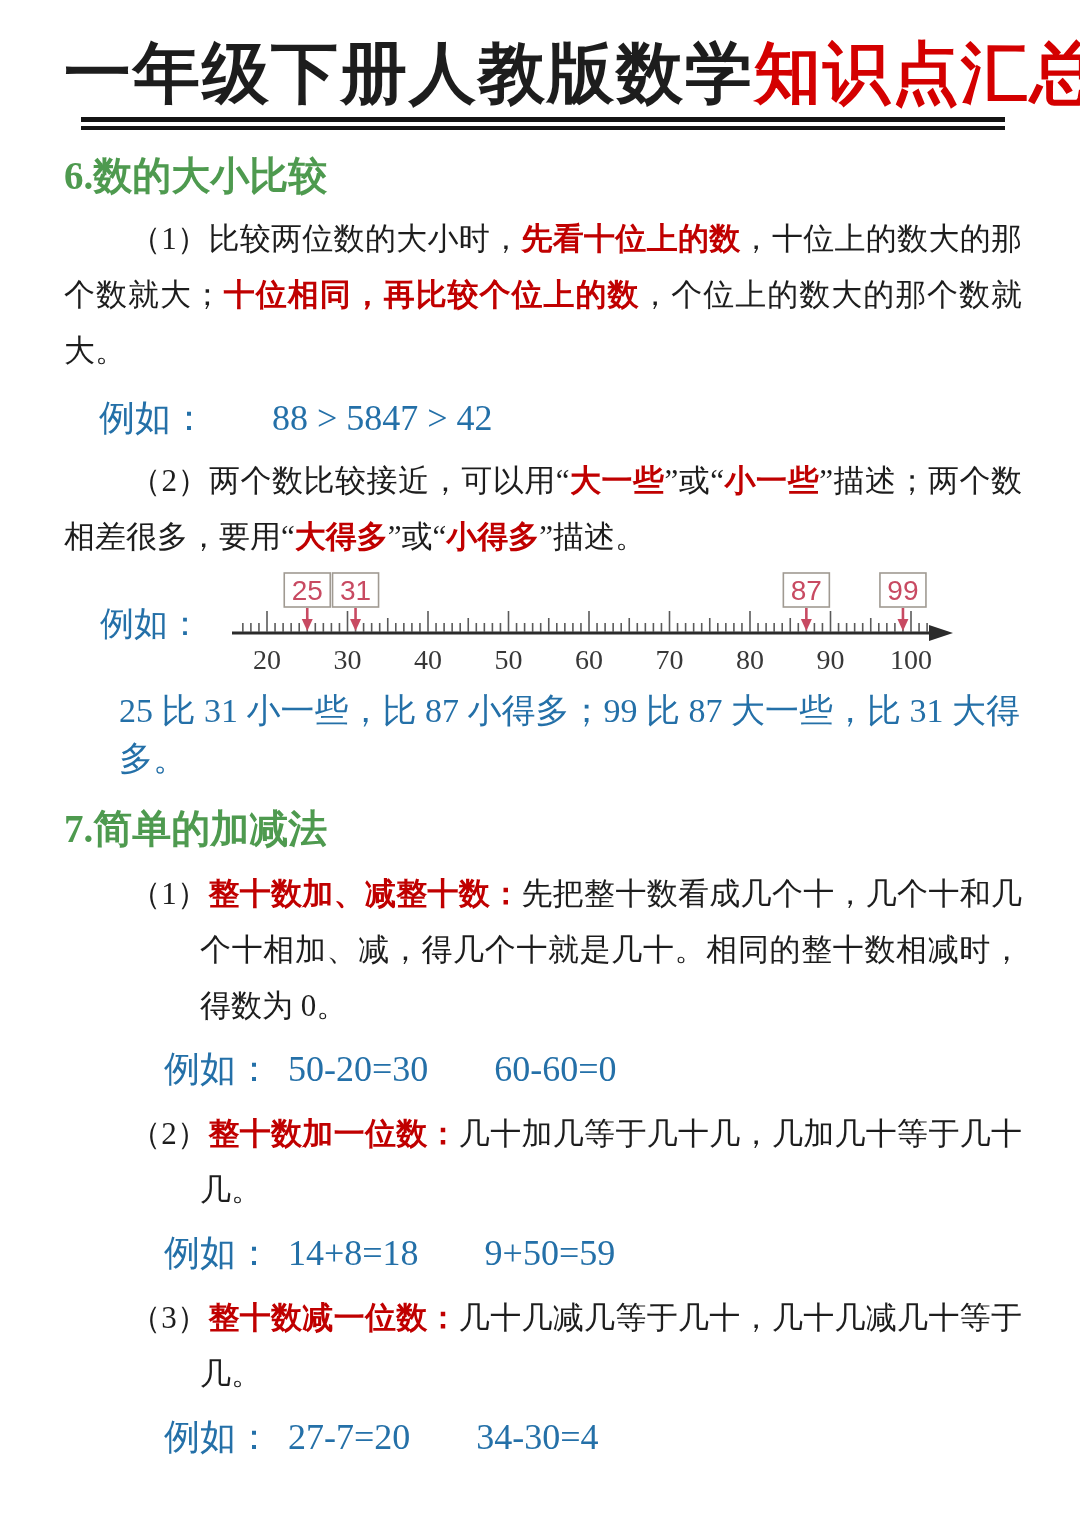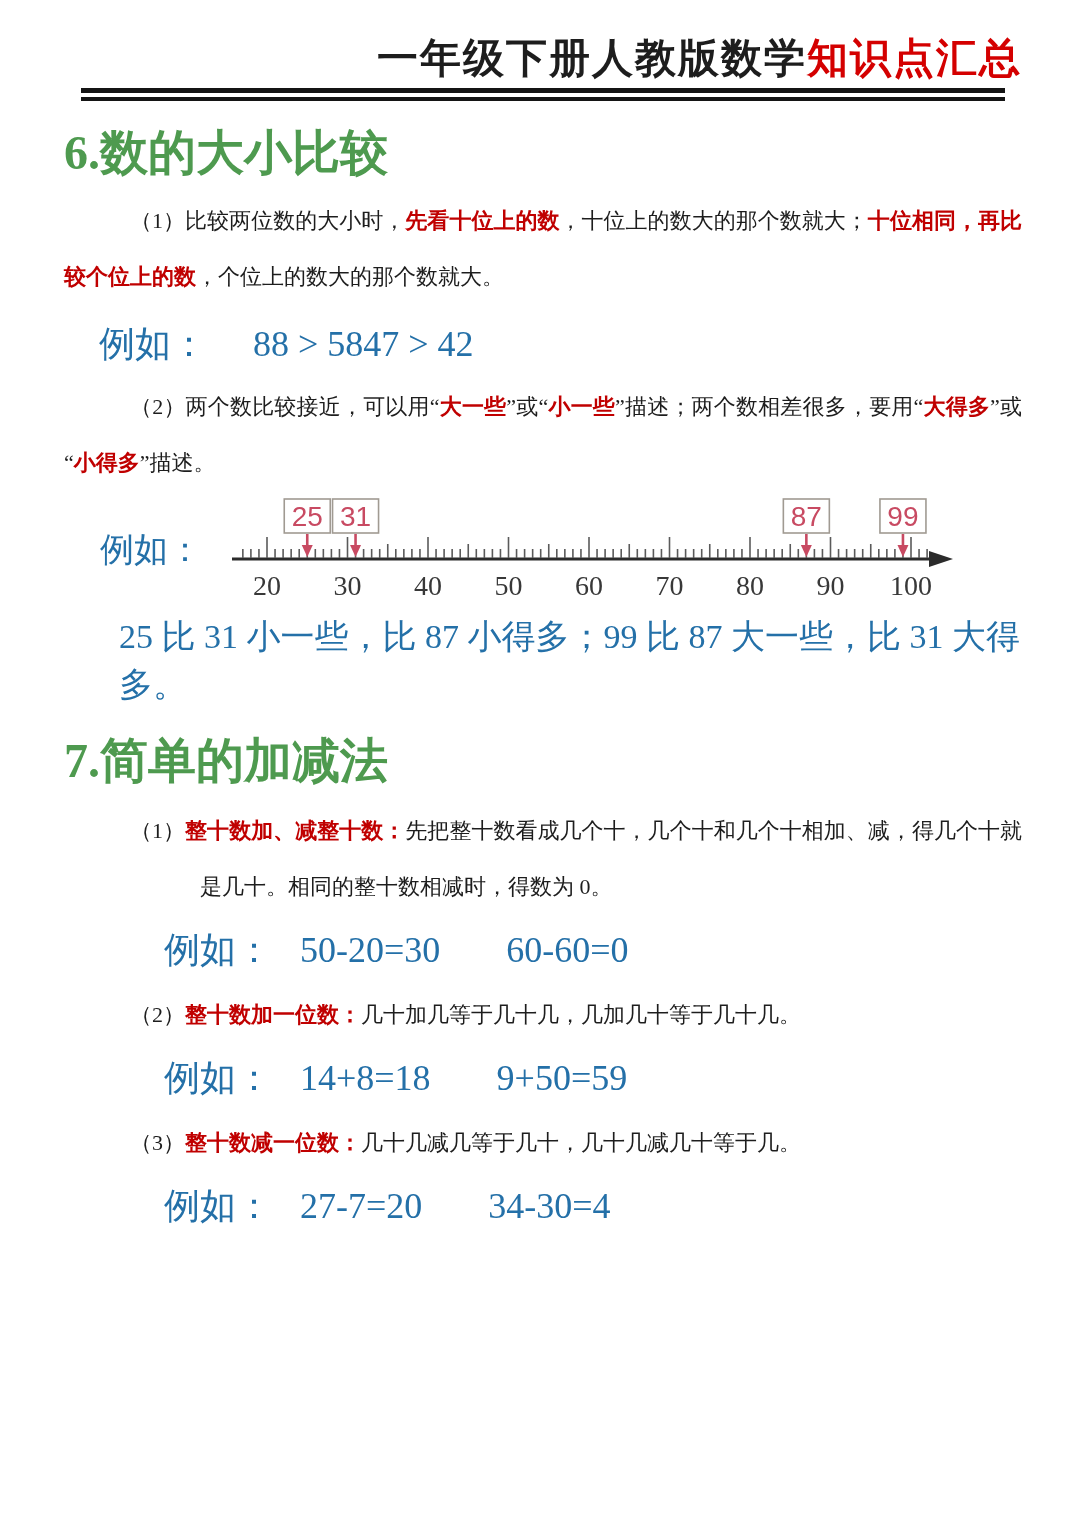--- a/index.html
+++ b/index.html
@@ -18,67 +18,67 @@
     color:var(--ink);
   }
   .page{
     width:1080px;height:1527px;
     padding:36px 58px 16px 64px;
     background:#fff;
   }
   
   h1.doc-title{
     text-align:right;
-    font-size:41px;line-height:1.12;
+    font-size:67px;line-height:1.12;
     font-weight:bold;letter-spacing:2px;
     white-space:nowrap;
   }
   h1.doc-title .t-red{color:var(--title-red);}
   .double-rule{
     width:924px;margin:6px auto 0;
     height:13px;
     border-top:5px solid #141414;
     border-bottom:4px solid #141414;
   }
   
   .body-line{
     margin-top:22px;
     font-size:33px;line-height:48px;
   }
   h2.sec-heading{
     margin-top:22px;
-    font-size:48px;line-height:1.25;
+    font-size:39px;line-height:1.25;
     color:var(--green);font-weight:bold;
   }
   .para{
-    font-size:22px;line-height:56px;
+    font-size:31px;line-height:56px;
     margin-top:10px;
     text-align:justify;
   }
   .indent2{text-indent:66px;}
   .hang{
     padding-left:136px;text-indent:-70px;
     margin-top:12px;
   }
   .seg.c-red{color:var(--red);font-weight:bold;}
   .seg.c-black{color:var(--ink);}
   
   .ex-row{
     display:flex;align-items:baseline;
     font-size:36px;line-height:50px;
     color:var(--blue);
     margin-top:14px;
   }
   .ex-s6 .ex-label{margin-left:35px;}
   .ex-s6 .ex-item{}
-  .ex-s6 .ex-item.first{margin-left:46px;}
+  .ex-s6 .ex-item.first{margin-left:65px;}
   .ex-s7{margin-top:10px;}
   .ex-s7 .ex-label{margin-left:100px;}
   .ex-s7 .ex-item{margin-left:66px;}
-  .ex-s7 .ex-item.first{margin-left:28px;}
+  .ex-s7 .ex-item.first{margin-left:16px;}
   
   .numberline{
     position:relative;height:112px;margin-top:4px;
   }
   .nl-label{
     position:absolute;left:36px;top:32px;
     font-size:34px;color:var(--blue);
   }
   .nl-svg{position:absolute;left:160px;top:2px;}
   .nl-summary{

